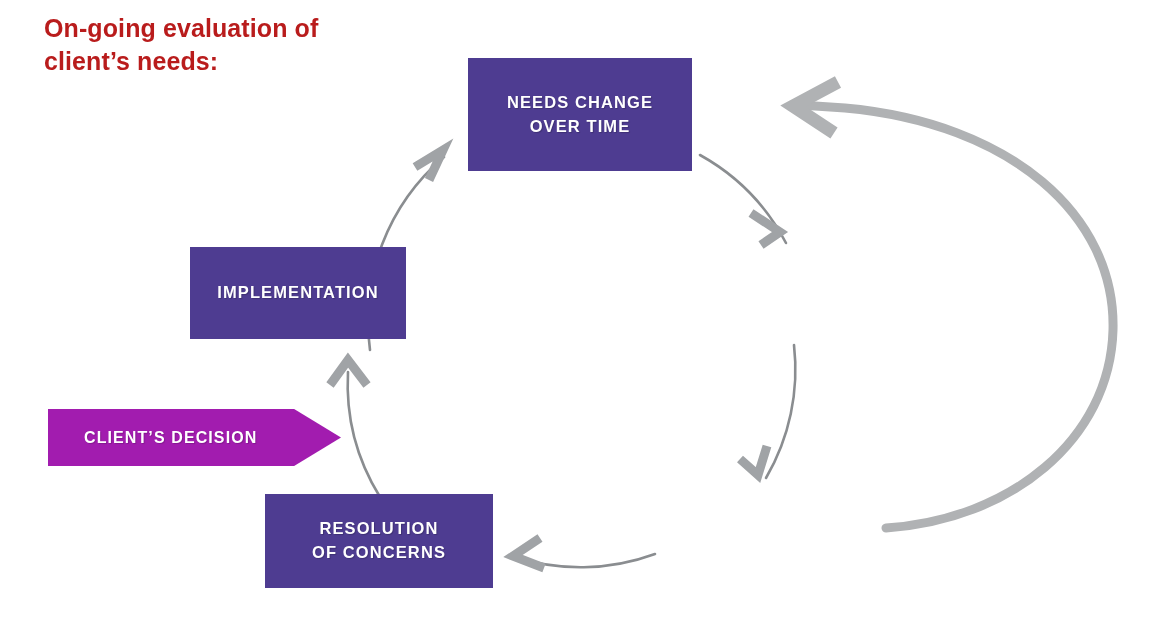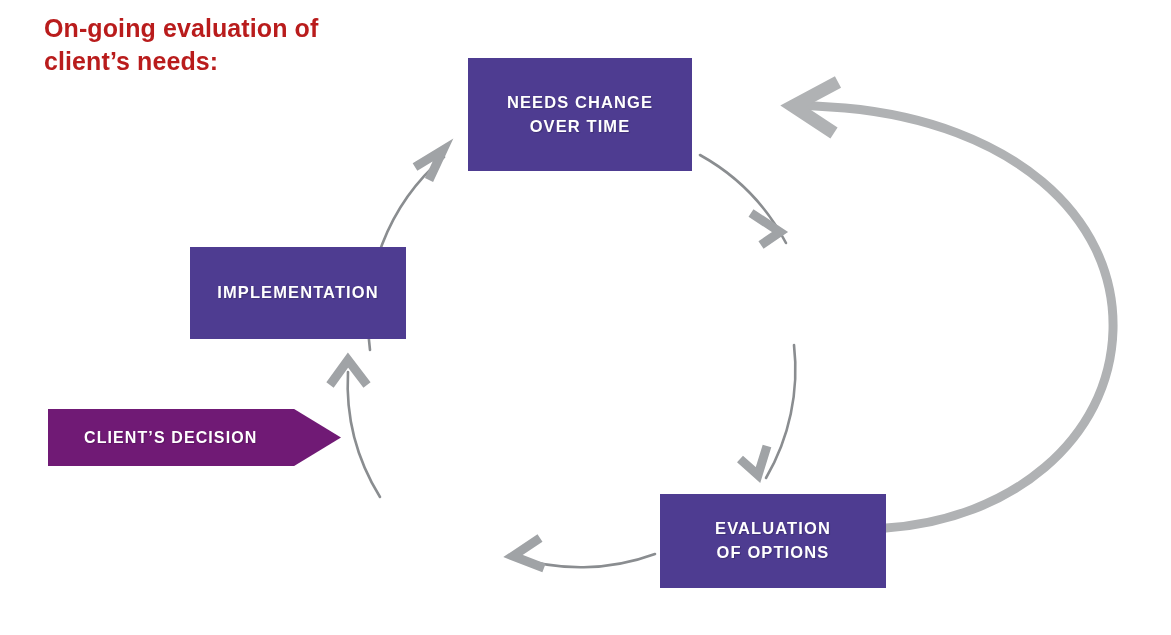--- a/index.html
+++ b/index.html
@@ -66,21 +66,21 @@
   #node-resolution   { left: 265px; top: 494px; width: 228px; height: 94px; }
   #node-implementation { left: 190px; top: 247px; width: 216px; height: 92px; }
 
   
   #node-client-decision {
     position: absolute;
     left: 48px;
     top: 409px;
     width: 293px;
     height: 57px;
-    background: #701a75;
+    background: #a21caf;
     color: #ffffff;
     display: flex;
     align-items: center;
     font-size: 16px;
     font-weight: bold;
     letter-spacing: 1.1px;
     padding-left: 36px;
     box-sizing: border-box;
     text-shadow: 1px 1px 1px rgba(0,0,0,0.18);
     clip-path: polygon(0 0, 84% 0, 100% 50%, 84% 100%, 0 100%);
@@ -130,21 +130,21 @@
                L 800 105"></path>
 
       <polyline fill="none" stroke="#b0b2b4" stroke-width="13" stroke-linecap="butt" stroke-linejoin="miter" points="838,82 793,106 834,133"></polyline>
     </g>
   </svg>
 
   <div class="node" id="node-needs">NEEDS CHANGE
 OVER TIME</div>
 
 
-  <div class="node" id="node-evaluation">EVALUATION
-OF OPTIONS</div>
 
+  <div class="node" id="node-resolution">RESOLUTION
+OF CONCERNS</div>
 
   <div class="node" id="node-implementation">IMPLEMENTATION</div>
 
   <div id="node-client-decision">CLIENT’S DECISION</div>
 
 </div>
 
 </body></html>

